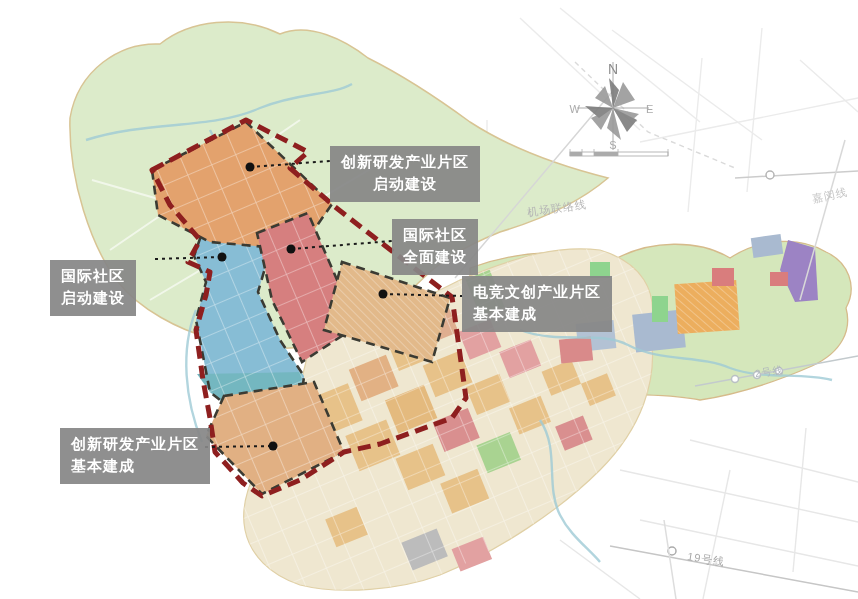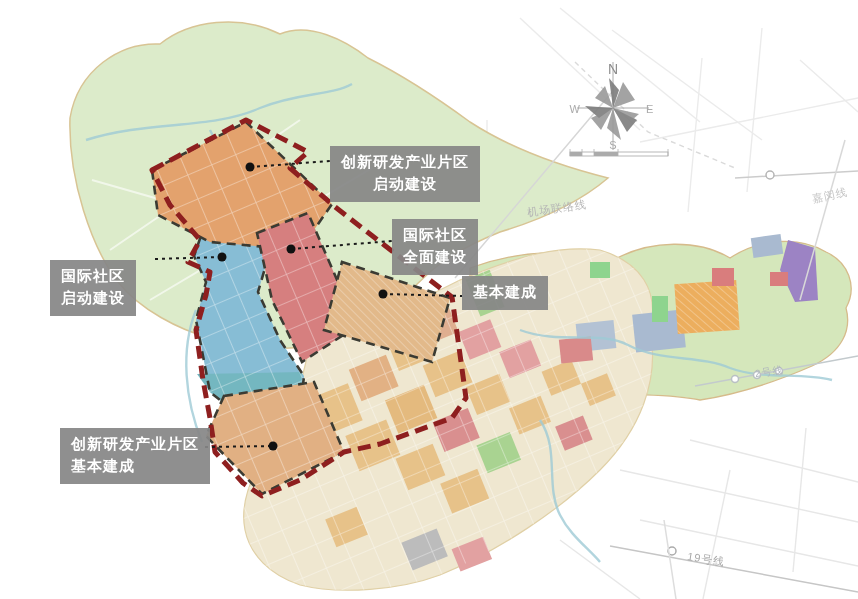--- a/index.html
+++ b/index.html
@@ -224,20 +224,21 @@
 
 <div class="zone-label" id="lbl-innovation">
   <span>创新研发产业片区</span>
   <span class="status">启动建设</span>
 </div>
 <div class="zone-label" id="lbl-central">
   <span>国际社区</span>
   <span class="status">全面建设</span>
 </div>
 <div class="zone-label" id="lbl-esports">
+  <span>电竞文创产业片区</span>
   <span class="status">基本建成</span>
 </div>
 <div class="zone-label" id="lbl-international">
   <span>国际社区</span>
   <span class="status">启动建设</span>
 </div>
 <div class="zone-label" id="lbl-health">
   <span>创新研发产业片区</span>
   <span class="status">基本建成</span>
 </div>

